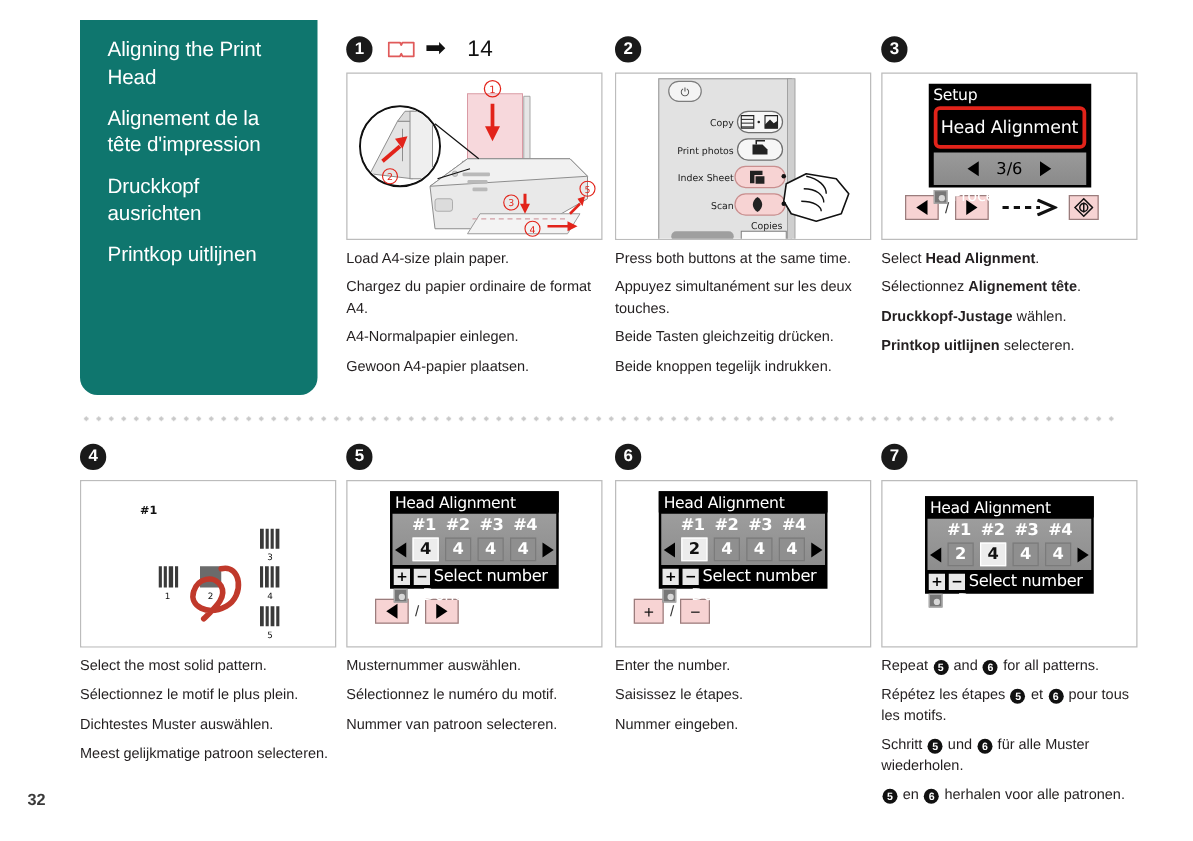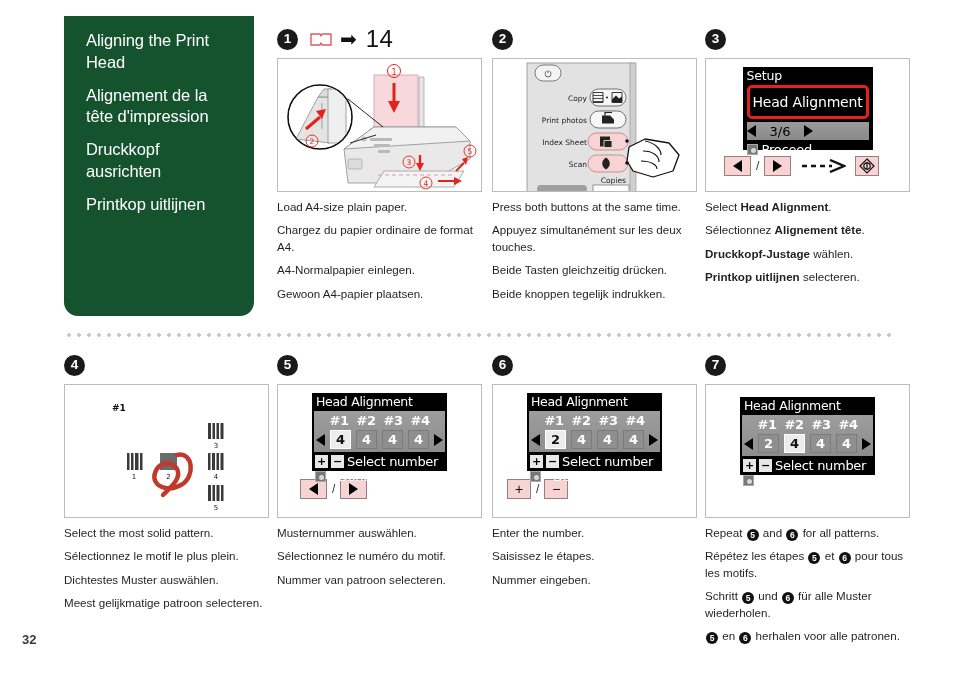--- a/index.html
+++ b/index.html
@@ -10,21 +10,21 @@
     color: #231f20;
     position: relative;
     overflow: hidden;
   }
 
   
   .title-panel {
     position: absolute;
     left: 64px; top: 16px;
     width: 190px; height: 300px;
-    background: #14532d;
+    background: #0f766e;
     border-radius: 0 0 14px 14px;
     padding: 14px 22px 0 22px;
   }
   .title-line {
     color: #ffffff;
     font-size: 16.5px;
     line-height: 1.32;
     margin-bottom: 11px;
     letter-spacing: -0.1px;
   }
@@ -46,21 +46,21 @@
     display: flex; align-items: center; justify-content: center;
     flex: 0 0 auto;
     line-height: 1;
   }
   .ref-book {
     width: 22px; height: 15px;
     margin-left: 12px;
     position: relative;
   }
   .ref-arrow { margin-left: 8px; font-size: 20px; line-height: 1; color: #111; }
-  .ref-num { margin-left: 9px; font-size: 24px; color: #111; letter-spacing: 0.5px; }
+  .ref-num { margin-left: 17px; font-size: 18px; color: #111; letter-spacing: 0.5px; }
 
   .figure {
     border: 1px solid #bcbcbc;
     background: #fff;
     position: relative;
     overflow: hidden;
   }
 
   
   .caption { margin-top: 7px; }
@@ -118,22 +118,22 @@
     border-radius: 5px;
     margin: 1px 4px;
     height: 34px;
     display: flex; align-items: center; justify-content: center;
     font-size: 14px;
     letter-spacing: -0.2px;
   }
   .lcd-pager {
     background: linear-gradient(#9a9a9a,#8a8a8a);
     margin: 3px 4px 2px 4px;
-    height: 18px;
-    display: flex; align-items: center; justify-content: flex-start;
+    height: 26px;
+    display: flex; align-items: center; justify-content: center;
     gap: 14px;
     color: #000;
     font-size: 13px;
   }
   .tri { width: 0; height: 0; }
   .tri-l { border-top: 6px solid transparent; border-bottom: 6px solid transparent; border-right: 9px solid #000; }
   .tri-r { border-top: 6px solid transparent; border-bottom: 6px solid transparent; border-left: 9px solid #000; }
   .lcd-foot {
     display: flex; align-items: center; gap: 4px;
     font-size: 13px;

